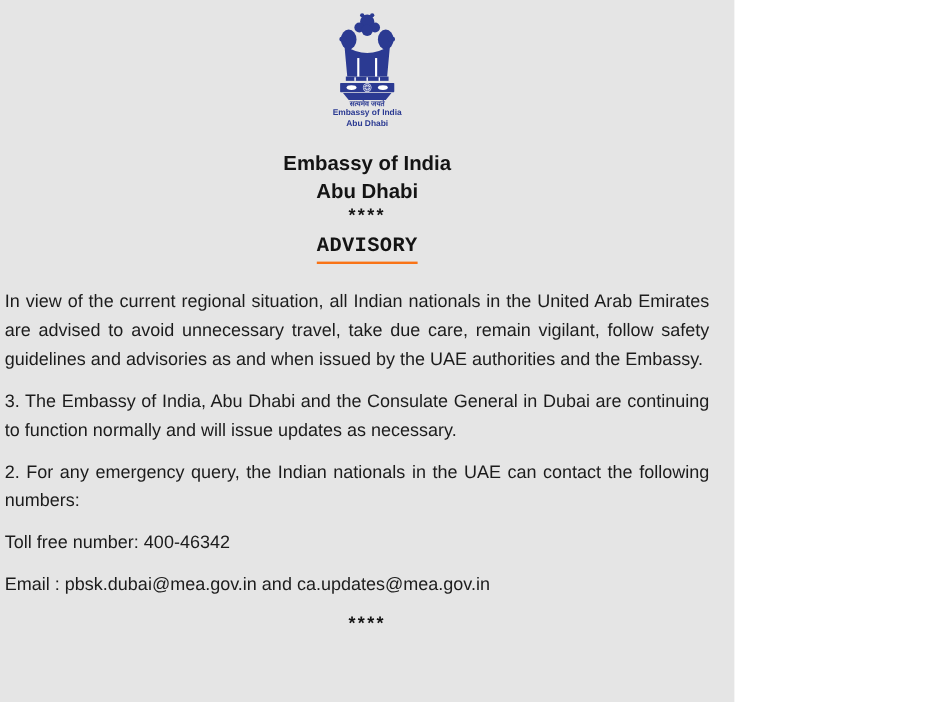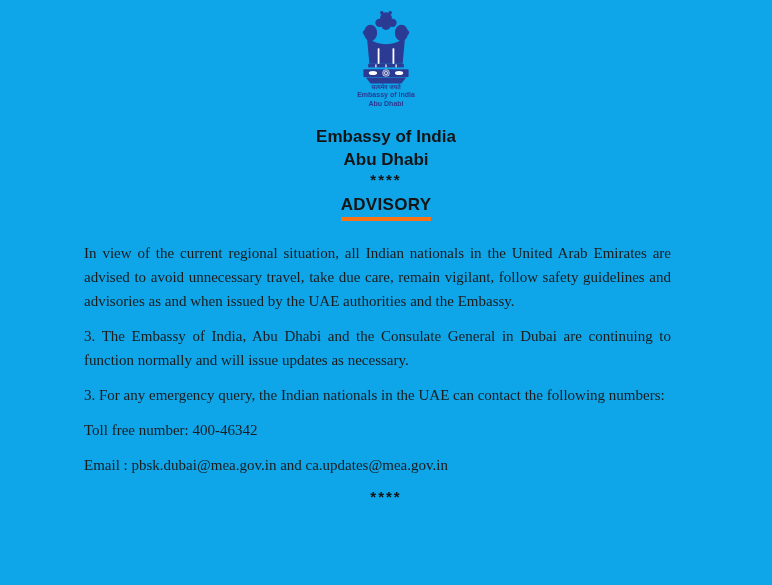--- a/index.html
+++ b/index.html
@@ -2,23 +2,23 @@
 <html><head>
 <meta charset="utf-8">
 <style>
   html, body {
     margin: 0;
     padding: 0;
     background: #ffffff;
   }
   .page {
     position: relative;
-    width: 772px;
+    width: 612px;
     height: 585px;
-    background: #0ea5e9;
+    background: #e5e5e5;
     font-family: "Liberation Sans", sans-serif;
     color: #1c1c1c;
     overflow: hidden;
   }
   
   .emblem-block {
     padding-top: 8px;
     text-align: center;
   }
   .emblem-svg {
@@ -59,34 +59,34 @@
   .advisory-row {
     text-align: center;
     margin-top: 6px;
     line-height: 22px;
   }
   .advisory {
     display: inline-block;
     font-size: 17px;
     font-weight: 700;
     color: #141414;
-    border-bottom: 4px solid #f97316;
+    border-bottom: 2px solid #f97316;
     padding-bottom: 1px;
     letter-spacing: 0.3px;
+    font-family: Liberation Mono, monospace;
   }
   
   .content {
     width: 604px;
     margin: 20px auto 0;
     font-size: 15px;
     line-height: 24px;
   }
   .content p {
     margin: 0 17px 11px 0;
-    font-family: Liberation Serif, serif;
   }
   .para {
     text-align: justify;
   }
   .contact-line {
     text-align: left;
   }
   .footer-stars {
     margin-top: 1px;
   }
@@ -151,21 +151,21 @@
     <div class="title-line">Abu Dhabi</div>
     <div class="stars">****</div>
     <div class="advisory-row">
       <span class="advisory">ADVISORY</span>
     </div>
   </div>
 
   <div class="content">
     <p class="para">In view of the current regional situation, all Indian nationals in the United Arab Emirates are advised to avoid unnecessary travel, take due care, remain vigilant, follow safety guidelines and advisories as and when issued by the UAE authorities and the Embassy.</p>
     <p class="para">3. The Embassy of India, Abu Dhabi and the Consulate General in Dubai are continuing to function normally and will issue updates as necessary.</p>
-    <p class="para">3. For any emergency query, the Indian nationals in the UAE can contact the following numbers:</p>
+    <p class="para">2. For any emergency query, the Indian nationals in the UAE can contact the following numbers:</p>
 
     <p class="contact-line">Toll free number: 400-46342</p>
     <p class="contact-line">Email : pbsk.dubai@mea.gov.in and ca.updates@mea.gov.in</p>
 
     <div class="stars footer-stars">****</div>
   </div>
 
 </div>
 
 </body></html>

